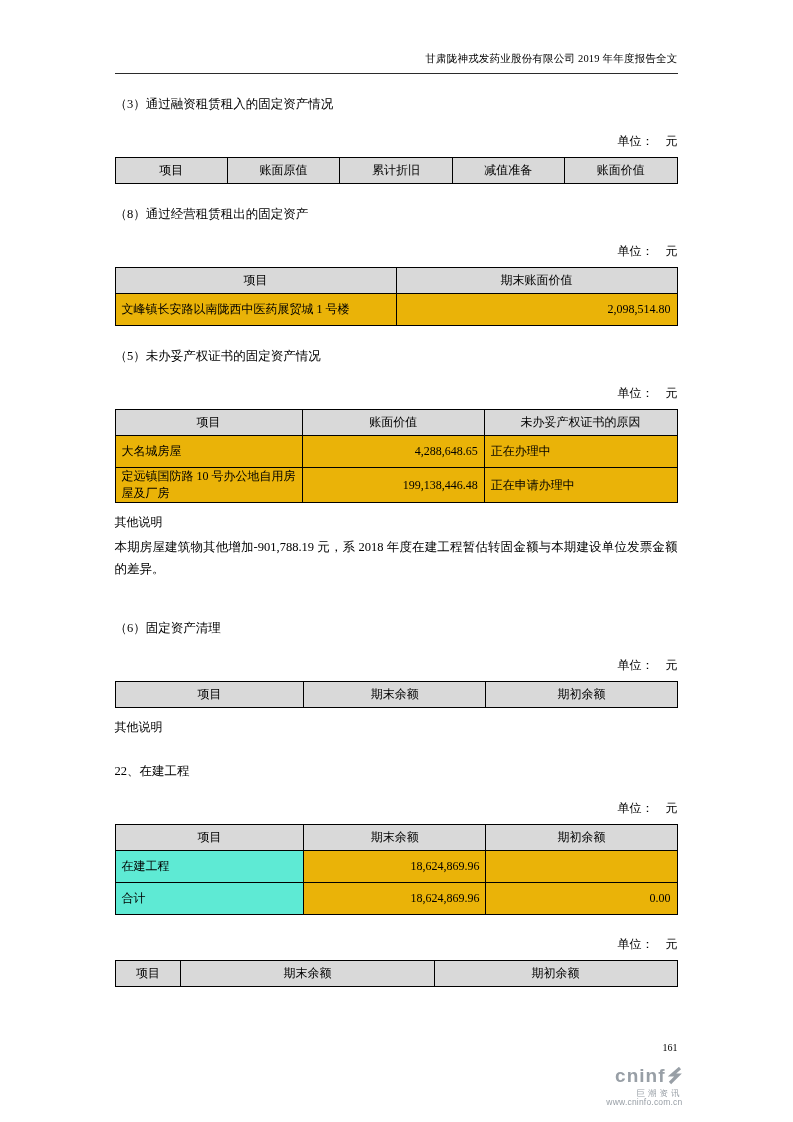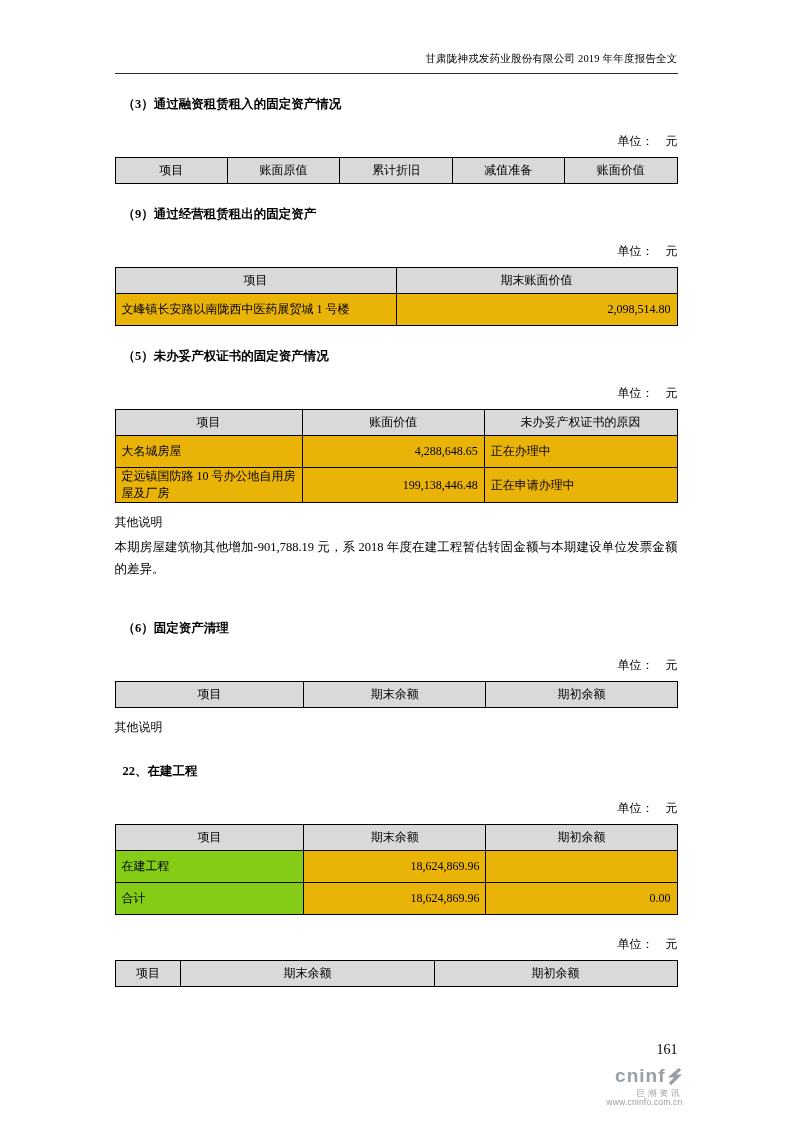--- a/index.html
+++ b/index.html
@@ -16,21 +16,21 @@
   .content { padding:52px 73px 0 72px; }
 
   .doc-header {
     text-align:right;
     font-size:10.5px;
     padding-bottom:7px;
     border-bottom:1px solid #2b2b2b;
     letter-spacing:0.2px;
   }
 
-  .sec-title { font-weight:bold; font-size:12.5px; line-height:16px;margin-left:8px; }
+  .sec-title { font-weight:normal; font-size:12.5px; line-height:16px; }
   .mt22 { margin-top:22px; }
   .mt18 { margin-top:18px; }
   .mt28 { margin-top:28px; }
   .mt40 { margin-top:40px; }
 
   .unit { margin-top:22px; margin-bottom:8px; text-align:right; font-size:12px; line-height:15px; }
 
   table.tbl {
     width:100%;
     border-collapse:collapse;
@@ -44,37 +44,37 @@
     word-break:break-all;
   }
   .tbl th {
     background:#d9d9d9;
     font-weight:normal;
     text-align:center;
     height:26px;
   }
   .tbl td { height:32px; background:#eab308; }
   .tbl td.num { text-align:right; }
-  .tbl td.gray { background:#84cc16;font-family:Liberation Serif, serif; }
+  .tbl td.gray { background:#5eead4;font-family:Liberation Serif, serif; }
 
   .note-label { margin-top:12px; font-size:12px; line-height:15px; }
   .note-para { margin-top:6px; font-size:12.5px; line-height:22px; text-align:justify; }
 
   .page-number {
     position:absolute; right:73px; top:1042px;
-    font-size:14px; color:#000;
+    font-size:10px; color:#000;
   }
   .logo {
     position:absolute; right:68px; top:1066px;
     text-align:right;
     color:#989fa6;
     font-family:"Liberation Sans","DejaVu Sans",sans-serif;
     line-height:1.1;
   }
-  .logo-row { display:flex; align-items:flex-end; justify-content:flex-end; gap:2px; }
+  .logo-row { display:flex; align-items:center; justify-content:flex-end; gap:2px; }
   .logo-word { font-size:19px; font-weight:bold; letter-spacing:1px; }
   .logo-glyph { display:inline-block; }
   .logo-caption { font-size:8.5px; letter-spacing:3px; margin-top:2px; }
   .logo-url { font-size:8.5px; letter-spacing:0.2px; }
 </style>
 </head>
 <body>
 
 <div class="page">
   <div class="content">
@@ -95,21 +95,21 @@
           <tr>
         <th>项目</th>
         <th>账面原值</th>
         <th>累计折旧</th>
         <th>减值准备</th>
         <th>账面价值</th>
       </tr>
     </tbody>
       </table>
 
-    <div class="sec-title mt22">（9）通过经营租赁租出的固定资产</div>
+    <div class="sec-title mt22">（8）通过经营租赁租出的固定资产</div>
     <div class="unit">单位：　元</div>
     <table class="tbl">
       <colgroup>
           <col style="width:50%">
           <col style="width:50%">
         </colgroup>
       <tbody>
           <tr>
         <th>项目</th>
         <th>期末账面价值</th>

